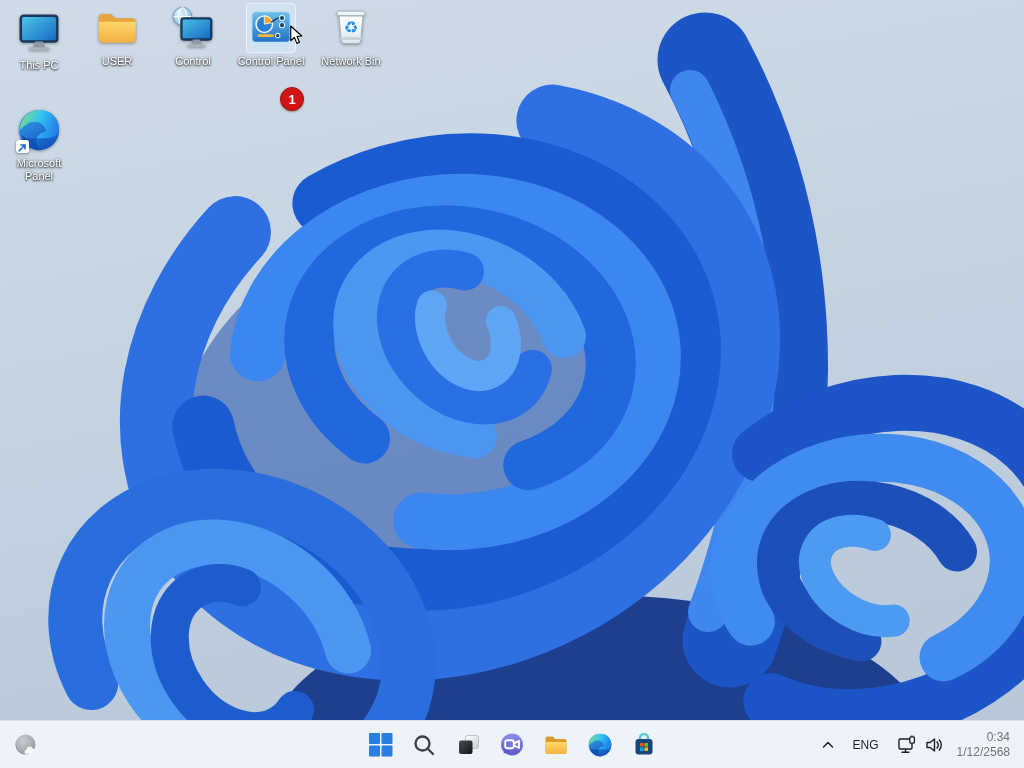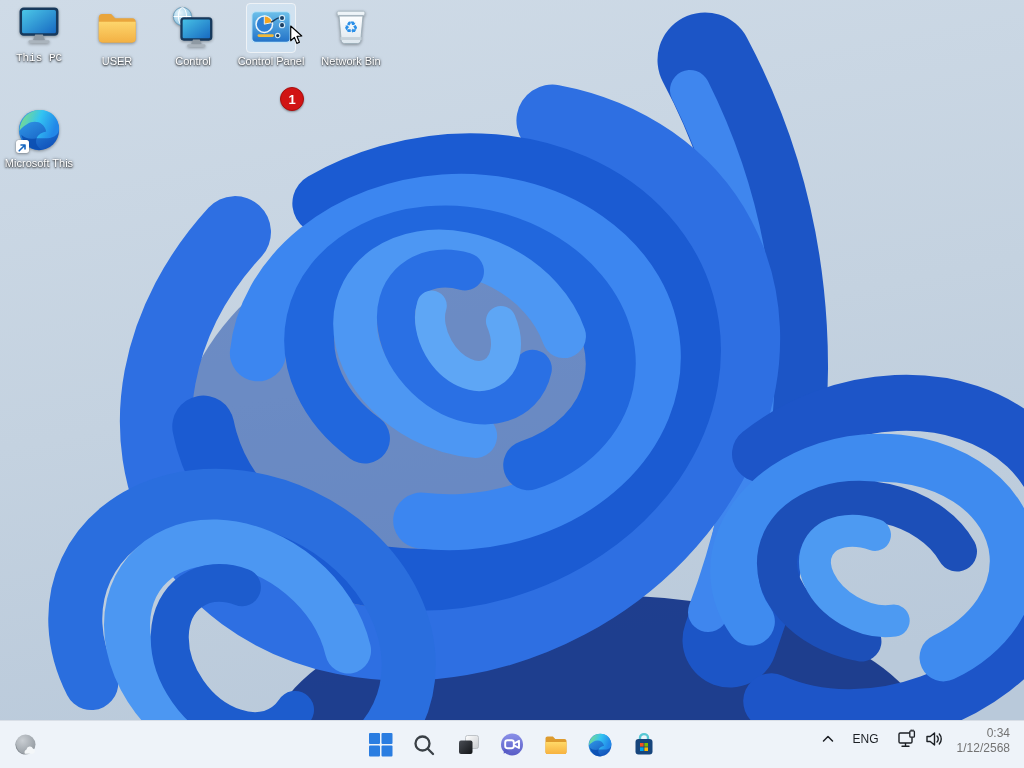--- a/index.html
+++ b/index.html
@@ -23,21 +23,21 @@
   .anno-badge { position:absolute; left:280px; top:87px; width:22px; height:22px; border-radius:50%;
                background:#d11414; border:1px solid #a80f0f; box-shadow:0 1px 2px rgba(0,0,0,.35);
                color:#fff; font-size:13px; font-weight:bold; display:flex; align-items:center; justify-content:center; }
 
   
   .taskbar { position:absolute; left:0; bottom:0; width:1024px; height:48px; background:#eef3f9;
              border-top:1px solid #d9dfe7; box-sizing:border-box; }
   .tb-left { position:absolute; left:9px; top:0; height:47px; display:flex; align-items:center; }
   .tb-center { position:absolute; left:50%; transform:translateX(-50%); top:0; height:47px; display:flex; gap:4px; align-items:center; }
   .tb-btn { width:40px; height:40px; border-radius:5px; display:flex; align-items:center; justify-content:center; }
-  .tb-right { position:absolute; right:4px; top:0; height:47px; display:flex; align-items:flex-start; }
+  .tb-right { position:absolute; right:4px; top:0; height:47px; display:flex; align-items:center; }
   .tray-chevron { width:28px; height:36px; display:flex; align-items:center; justify-content:center; border-radius:4px; }
   .tray-lang { padding:0 11px; font-size:12px; color:#1b1f24; height:36px; display:flex; align-items:center; border-radius:4px; }
   .tray-status { display:flex; gap:7px; align-items:center; padding:0 7px; height:36px; border-radius:4px; }
   .tray-clock { padding:0 10px 0 6px; height:40px; display:flex; flex-direction:column; justify-content:center;
                 text-align:right; font-size:12px; line-height:15px; color:#737373; border-radius:4px; }
 </style>
 </head>
 <body>
 
 <div class="desktop">
@@ -70,21 +70,21 @@
       <ellipse cx="871" cy="572" rx="95" ry="70" transform="rotate(12 871 572)" stroke="#1c4fb8" stroke-width="40" pathLength="100" stroke-dasharray="68 32" stroke-dashoffset="76"></ellipse>
       <ellipse cx="869" cy="576" rx="58" ry="40" transform="rotate(30 869 576)" stroke="#4d9af2" stroke-width="32" pathLength="100" stroke-dasharray="60 40" stroke-dashoffset="90"></ellipse>
     </g>
     <g fill="none" stroke-linecap="round">
       <ellipse cx="242" cy="642" rx="172" ry="140" transform="rotate(25 242 642)" stroke="#2a6ede" stroke-width="54" pathLength="100" stroke-dasharray="73 27" stroke-dashoffset="62"></ellipse>
       <ellipse cx="239" cy="650" rx="122" ry="96" transform="rotate(40 239 650)" stroke="#4c97f2" stroke-width="46" pathLength="100" stroke-dasharray="70 30" stroke-dashoffset="82"></ellipse>
       <ellipse cx="237" cy="657" rx="80" ry="60" transform="rotate(55 237 657)" stroke="#1d5ccd" stroke-width="38" pathLength="100" stroke-dasharray="66 34" stroke-dashoffset="4"></ellipse>
     </g>
   </svg>
 
-  <div class="dicon" style="left:2px;top:1px;font-family:Liberation Mono, monospace;">
+  <div class="dicon" style="left:2px;top:8px;">
     <div class="dicon-img">
       <svg width="46" height="46" viewBox="0 0 48 48">
         <defs>
             <linearGradient id="scr1" x1="0" y1="0" x2="1" y2="1">
               <stop offset="0" stop-color="#4ecbe9"></stop>
               <stop offset="1" stop-color="#1565c0"></stop>
             </linearGradient>
           </defs>
         <rect x="5" y="7" width="38" height="27" rx="3" fill="url(#scr1)" stroke="#17395c" stroke-width="2.6"></rect>
         <path d="M20 34 h8 l2.2 6 H17.8 Z" fill="#8e99a3"></path>
@@ -194,21 +194,21 @@
         <circle cx="24" cy="24" r="21" fill="url(#egB)"></circle>
         <path d="M3.5 25 C4.5 11 14 3 25 3 C37 3 44.5 11.5 45 22 C45 28.5 40 32.5 33 32.5 L21.5 32.5 C23.5 28 27.5 26.5 31.5 25.5 C29.5 15.5 19 13 11.5 18 C8 20.2 5 22.5 3.5 25 Z" fill="url(#egA)"></path>
         <path d="M21.5 32.5 C19.5 37.5 22.5 42.5 27.5 44.5 C17 46.5 7.5 39 5.5 29 C9.5 33 15.5 34 21.5 32.5 Z" fill="#0b4db0" opacity="0.85"></path>
       </svg>
       <span class="shortcut-badge">
         <svg width="13" height="13" viewBox="0 0 13 13">
             <path d="M3.2 9.8 L9 4 M9 4 H5 M9 4 V8" fill="none" stroke="#1565c0" stroke-width="1.6" stroke-linecap="round" stroke-linejoin="round"></path>
           </svg>
       </span>
     </div>
-    <div class="dicon-label">Microsoft This</div>
+    <div class="dicon-label">Microsoft Panel</div>
   </div>
 
   <div class="anno-badge">1</div>
 
   <div class="taskbar">
 
     <div class="tb-left">
       <div class="tb-btn" style="width:34px;">
         <svg width="24" height="24" viewBox="0 0 24 24">
           <defs>

